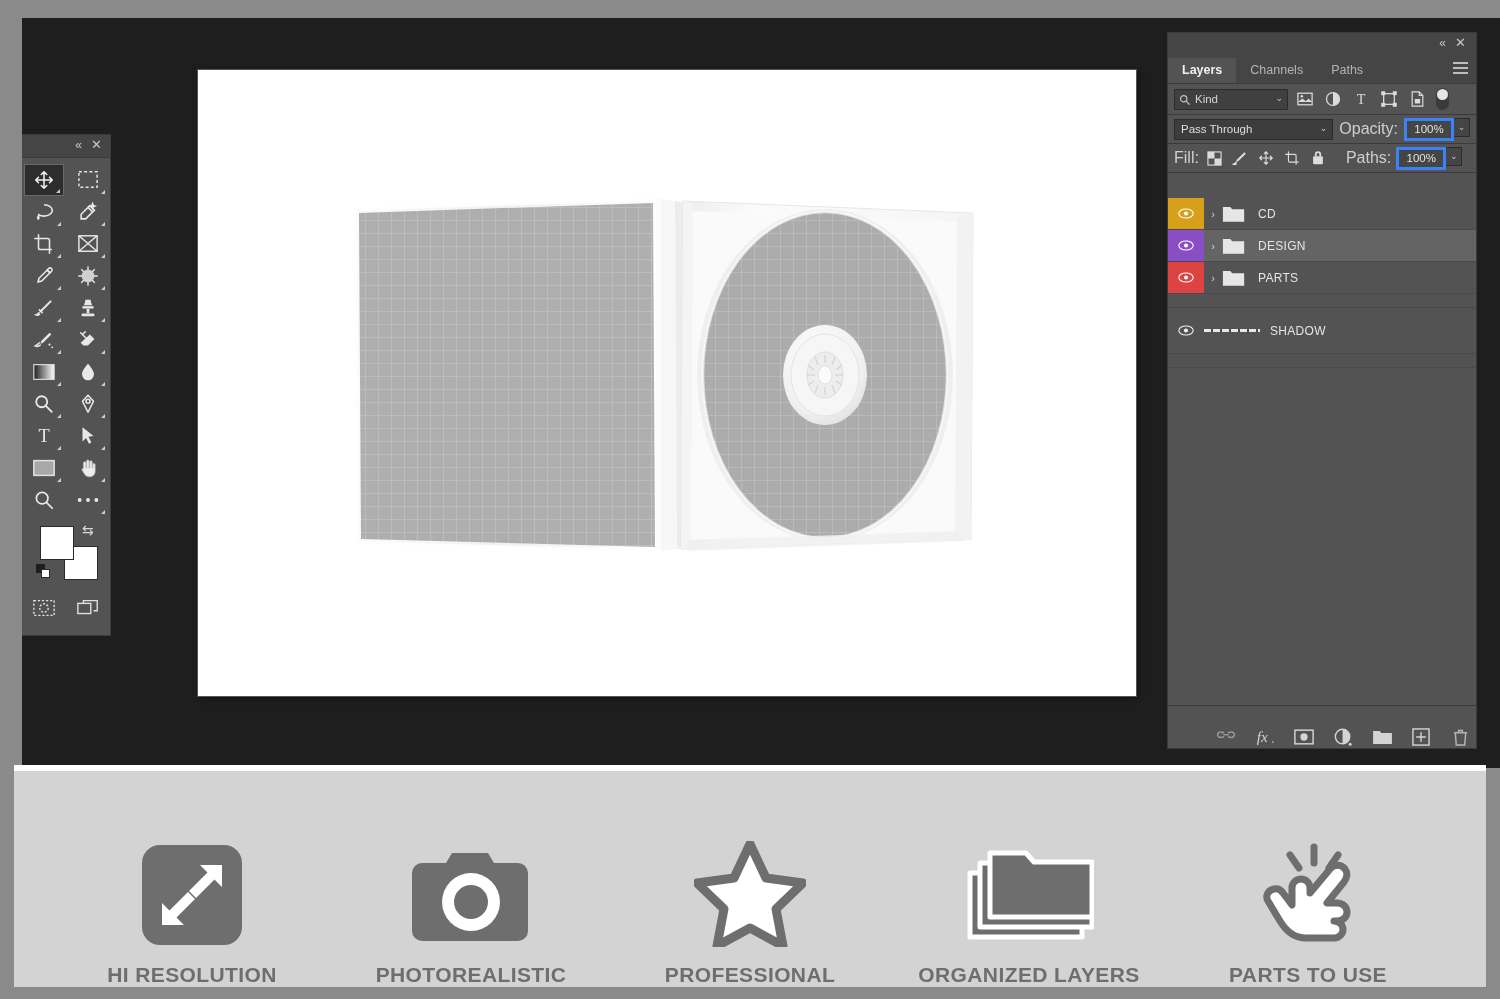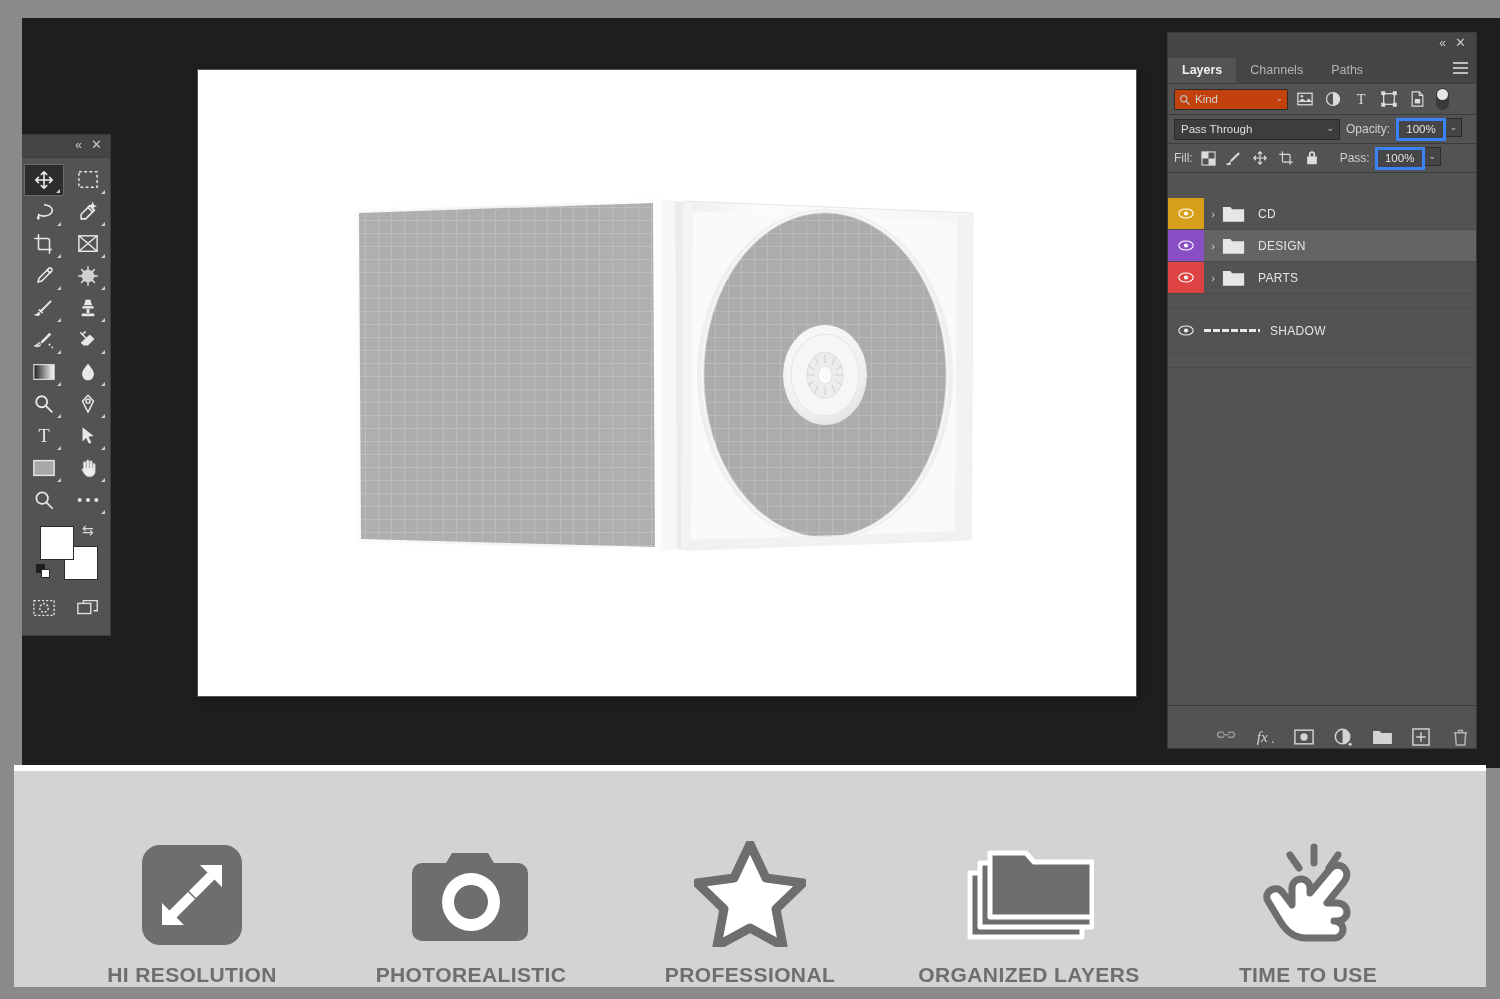--- a/index.html
+++ b/index.html
@@ -74,35 +74,35 @@
   .lp-tabs{height:28px;background:#454545;display:flex;align-items:flex-end;position:relative;
            border-bottom:1px solid #3b3b3b;}
   .lp-tab{padding:5px 14px 6px 14px;font-size:12.5px;color:#b4b4b4;}
   .lp-tab.active{background:#535353;color:#f0f0f0;font-weight:bold;}
   .lp-menu{position:absolute;right:8px;top:7px;width:15px;}
   .lp-menu i{display:block;height:2px;background:#bdbdbd;margin-bottom:3px;}
 
   .lp-filter{height:30px;display:flex;align-items:center;padding:0 6px;gap:6px;
              border-bottom:1px solid #3b3b3b;}
   .kind-select{
-    flex:0 0 auto;width:104px;height:19px;background:#c2410c;border:1px solid #2b2b2b;
+    flex:0 0 auto;width:104px;height:19px;background:#404040;border:1px solid #2b2b2b;
     display:flex;align-items:center;padding:0 4px;border-radius:1px;position:relative;
   }
   .kind-select .lbl{font-size:11.5px;color:#d4d4d4;margin-left:5px;}
   .kind-select .chev{position:absolute;right:4px;top:3px;color:#c8c8c8;font-size:9px;}
   .filt-ico{width:22px;height:20px;display:flex;align-items:center;justify-content:center;}
   .toggle-pill{width:13px;height:22px;border-radius:7px;background:#3a3a3a;position:relative;margin-left:2px;}
   .toggle-pill b{position:absolute;left:1px;top:1px;width:11px;height:11px;border-radius:50%;background:#e6e6e6;}
 
   .lp-blend{height:28px;display:flex;align-items:center;padding:0 6px;gap:6px;border-bottom:1px solid #3b3b3b;}
   .blend-select{width:158px;height:19px;background:#3d3d3d;border:1px solid #2b2b2b;position:relative;
                 display:flex;align-items:center;padding-left:6px;}
   .blend-select .lbl{font-size:11.5px;color:#dedede;}
   .blend-select .chev{position:absolute;right:5px;top:3px;color:#c8c8c8;font-size:9px;}
-  .sm-label{font-size:12px;color:#cfcfcf;}
+  .sm-label{font-size:16px;color:#cfcfcf;}
   .num-box{width:44px;height:17px;border:3px solid #3b82f6;background:#454545;
            font-size:11.5px;color:#e2e2e2;display:flex;align-items:center;justify-content:center;}
   .num-chev{width:15px;height:17px;border:1px solid #2b2b2b;border-left:none;background:#454545;
             display:flex;align-items:center;justify-content:center;color:#c8c8c8;font-size:9px;}
 
   .lp-lock{height:28px;display:flex;align-items:center;padding:0 6px;gap:5px;border-bottom:1px solid #3b3b3b;}
   .lock-ico{width:21px;height:20px;display:flex;align-items:center;justify-content:center;}
 
   .layer-list{position:absolute;left:0;right:0;top:165px;bottom:42px;overflow:hidden;background:#535353;}
   .layer-row{height:31px;display:flex;align-items:center;position:relative;
@@ -561,21 +561,21 @@
               <path d="M5 2v10a1.6 1.6 0 001.6 1.6H16"></path>
               <path d="M2 5h10a1.6 1.6 0 011.6 1.6V16"></path>
             </svg>
         </div>
         <div class="lock-ico">
           <svg width="14" height="16" viewBox="0 0 15 18" fill="#dcdcdc">
               <path d="M4 7V5a3.5 3.5 0 017 0v2h-2V5a1.5 1.5 0 10-3 0v2z"></path>
               <rect x="2" y="7" width="11" height="9" rx="1.2"></rect>
             </svg>
         </div>
-        <span class="sm-label" style="margin-left:12px">Pass:</span>
+        <span class="sm-label" style="margin-left:12px">Paths:</span>
         <div style="display:flex">
           <div class="num-box">100%</div>
           <div class="num-chev">⌄</div>
         </div>
       </div>
 
       <div class="layer-list">
 
         <div class="layer-row">
           <div class="eye-cell" style="background:#d6a01b">
@@ -740,19 +740,19 @@
         <div class="ficon">
           <svg width="108" height="106" viewBox="0 0 108 106">
             <g stroke="#6e6e6e" stroke-width="7" stroke-linecap="round">
               <line x1="60" y1="6" x2="60" y2="22"></line>
               <line x1="36" y1="14" x2="45" y2="27"></line>
               <line x1="84" y1="14" x2="75" y2="27"></line>
             </g>
             <path d="M76 28c4-5 11-5 15 0 3 4 2 9-1 13L73 62h10c6 0 10 4 10 9s-4 9-10 9h-3c5 0 9 4 9 8.5S85 97 80 97H52c-12 0-20-7-26-17L14 60c-3-5 0-11 6-12 4-1 7 1 9 4l9 12V47c0-5 4-9 9-9s9 4 9 9v5z" fill="#ffffff" stroke="#6e6e6e" stroke-width="7" stroke-linejoin="round"></path>
           </svg>
         </div>
-        <div class="flabel">TIME TO USE</div>
+        <div class="flabel">PARTS TO USE</div>
       </div>
 
     </div>
   </div>
 
 </div>
 
 </body></html>

